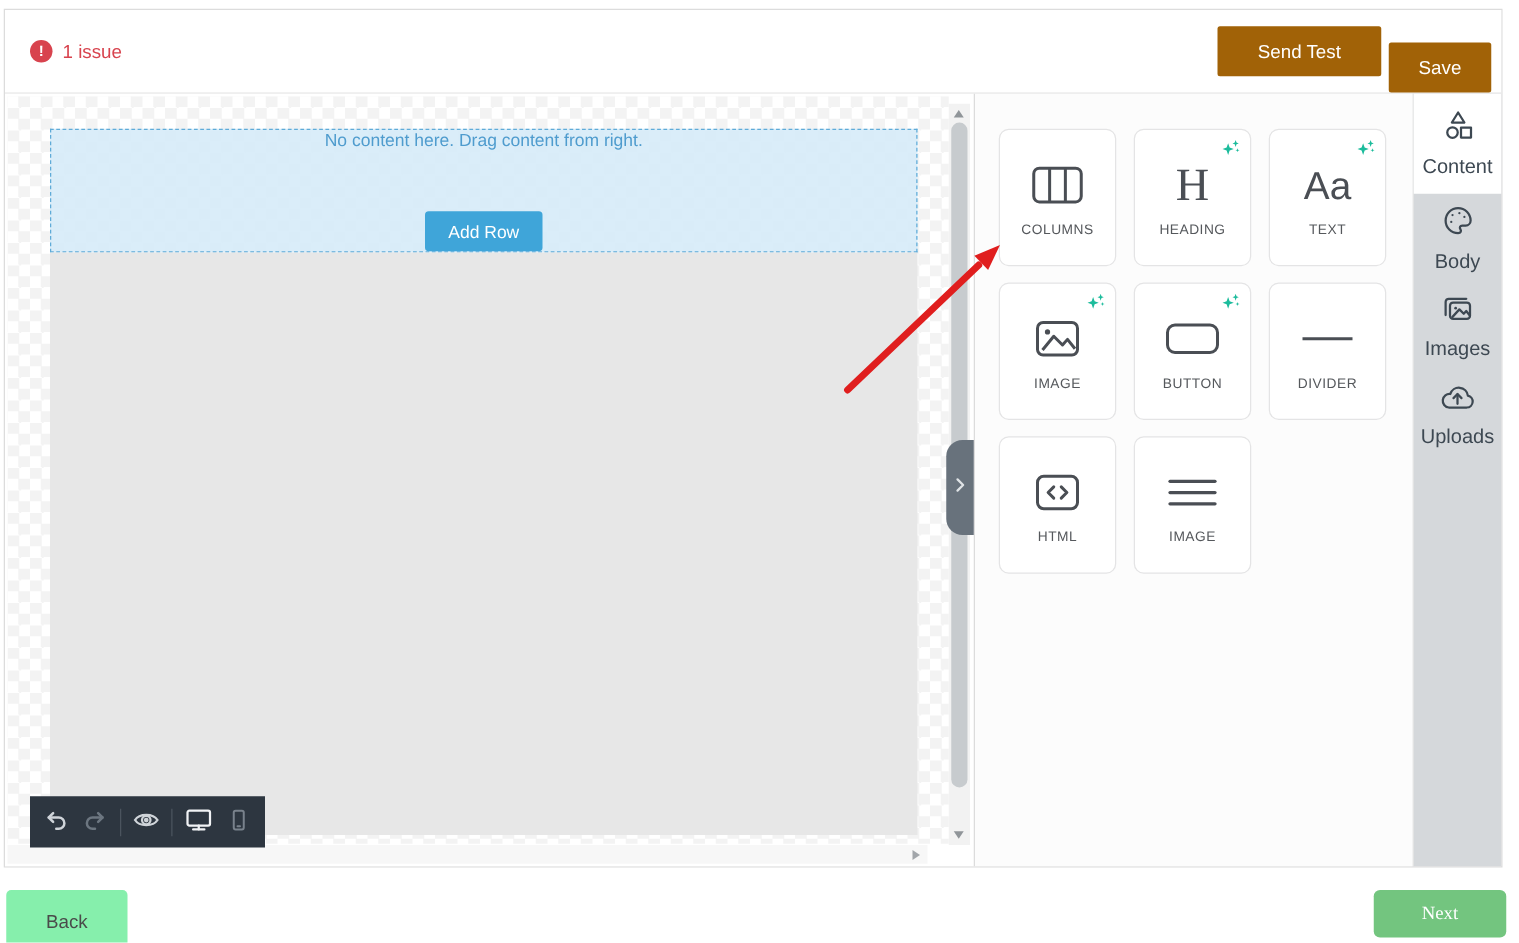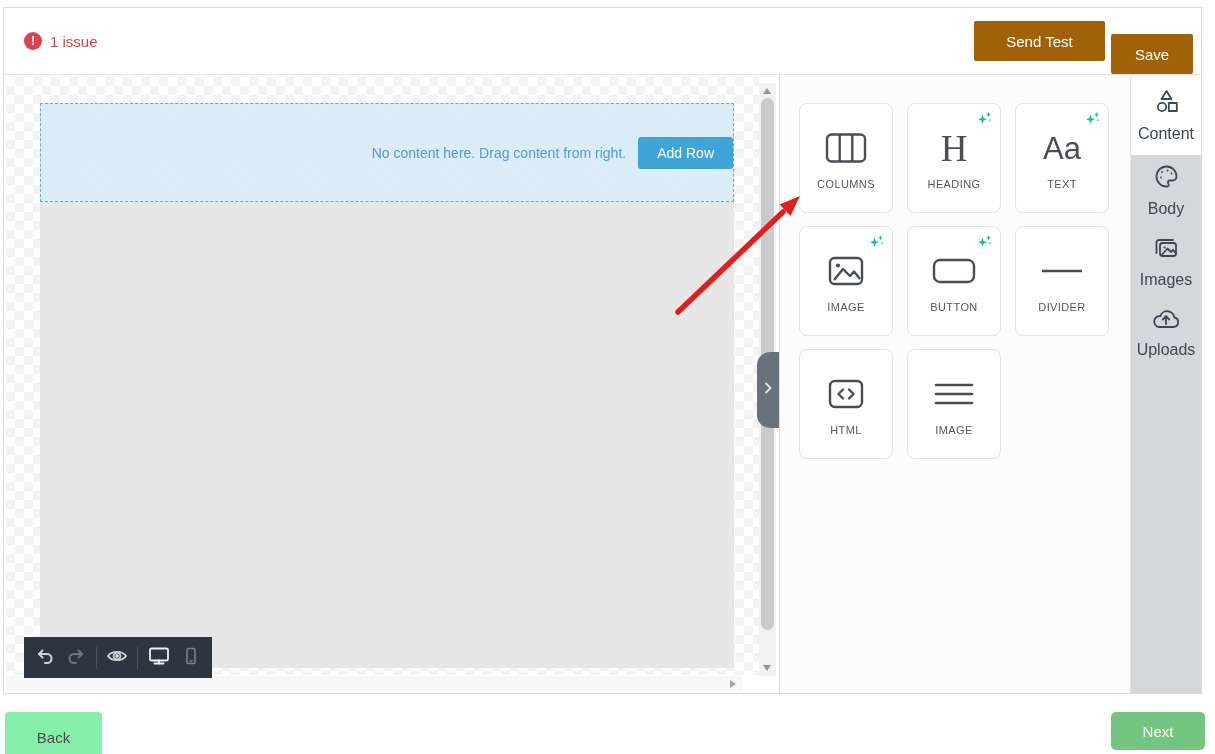--- a/index.html
+++ b/index.html
@@ -16,21 +16,21 @@
   .btn-sendtest { width:131px; margin-right:6px; }
   .btn-save { width:82px;margin-top:26px; }
 
   
   .content-row { position:absolute; left:0; top:67px; right:0; bottom:0; display:flex; }
 
   
   .canvas-area { position:relative; width:776px; border-right:1px solid #dcdcdc; background:#fff; flex:none; }
   .checker { position:absolute; left:2px; top:2px; right:20px; bottom:18px;
     background:repeating-conic-gradient(#f3f3f3 0% 25%, #ffffff 0% 50%); background-size:18px 18px; }
-  .empty-row-box { position:absolute; left:36px; top:28px; width:694px; height:99px; background:rgba(215,236,248,0.92); border:1px dashed #5fabd8; display:flex; flex-direction:row; align-items:center; justify-content:flex-end; gap:12px; }
+  .empty-row-box { position:absolute; left:36px; top:28px; width:694px; height:99px; background:rgba(215,236,248,0.92); border:1px dashed #5fabd8; display:flex; flex-direction:column; align-items:center; justify-content:space-between; gap:12px; }
   .empty-msg { color:#4f9cce; font-size:14px; }
   .btn-addrow { background:#3fa5d9; color:#fff; border:none; border-radius:3px; padding:8px 19px; font-size:14px; font-family:inherit; cursor:pointer; }
   .email-body { position:absolute; left:36px; top:127px; width:694px; height:466px; background:#e7e7e7; }
 
   
   .preview-toolbar { position:absolute; left:20px; top:562px; width:188px; height:41px; background:#2d3640; display:flex; align-items:center; padding:0 10px; gap:9px; z-index:6; }
   .pt-sep { width:1px; height:22px; background:#4b545e; }
   .pt-btn { display:flex; align-items:center; justify-content:center; width:24px; height:24px; cursor:pointer; background:none; border:none; padding:0; }
 
   
@@ -55,21 +55,21 @@
   .sparkle { position:absolute; top:7px; right:7px; }
 
   
   .side-tabs { width:71px; flex:none; background:#d5d8db; border-left:1px solid #e6e6e6; display:flex; flex-direction:column; }
   .side-tab { display:flex; flex-direction:column; align-items:center; justify-content:center; gap:6px; height:71px; color:#3d4852; font-size:16px; cursor:pointer; }
   .side-tab.active { background:#fff; height:80px; }
 
   
   .footer { position:absolute; left:0; top:695px; width:1215px; height:59px; background:#fff; }
   .btn-back { position:absolute; left:5px; top:17px; width:97px; height:50px; background:#86efac; border:none; border-radius:4px; font-size:15px; color:#4a4a4a; font-family:inherit; cursor:pointer; }
-  .btn-next { position:absolute; right:10px; top:17px; width:94px; height:38px; background:#73c57f; border:none; border-radius:5px; font-size:15px; color:#fff; font-family:Liberation Sans, sans-serif; cursor:pointer; }
+  .btn-next { position:absolute; right:10px; top:17px; width:106px; height:38px; background:#73c57f; border:none; border-radius:5px; font-size:15px; color:#fff; font-family:Liberation Serif, serif; cursor:pointer; }
 
   
   .arrow-overlay { position:absolute; left:0; top:0; width:1215px; height:754px; pointer-events:none; z-index:40; }
 </style>
 </head>
 <body>
 
 <div class="app-frame">
 
   <div class="topbar">

